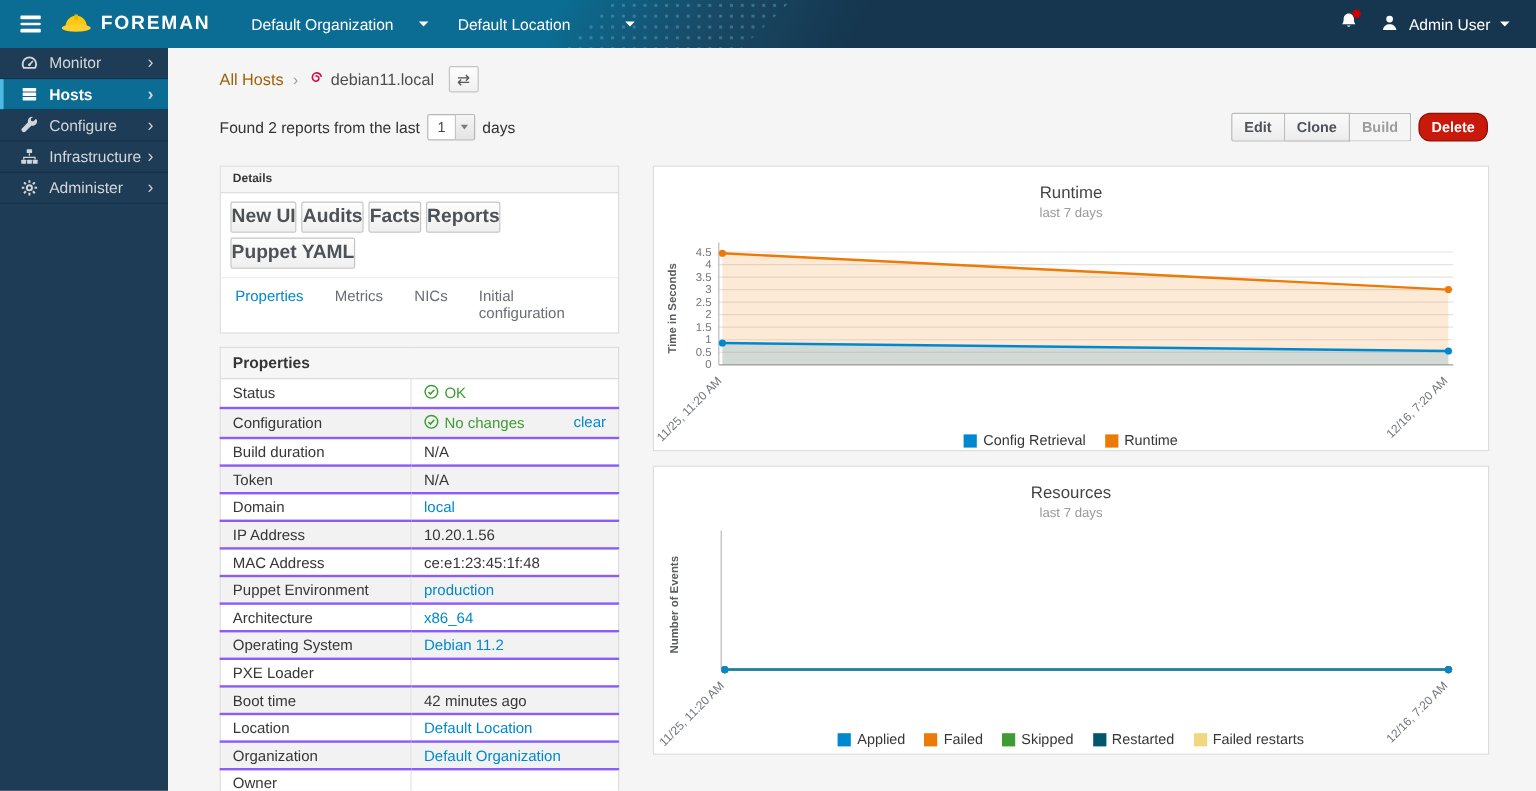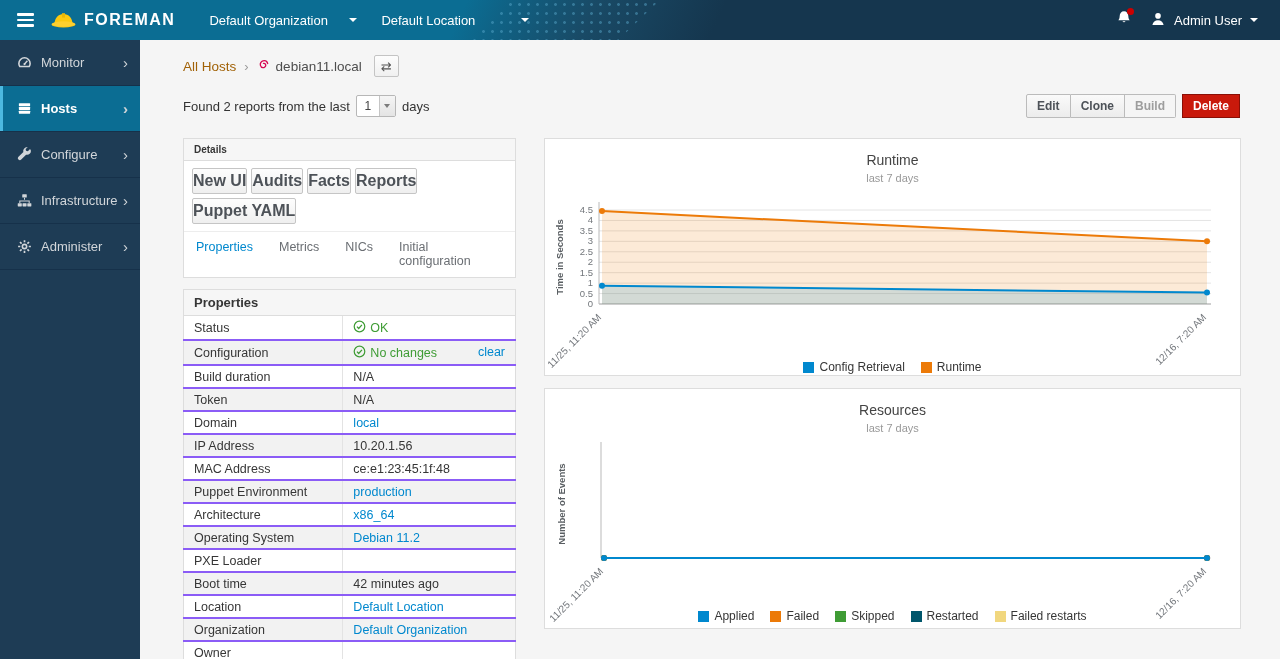--- a/index.html
+++ b/index.html
@@ -17,21 +17,21 @@
   .brand-name { font-weight:bold; font-size:16px; letter-spacing:1.5px; }
   .ctx-select { display:flex; align-items:center; justify-content:space-between; width:172px; font-size:13px; padding:0 12px; height:40px; cursor:pointer; }
   .caret { width:0; height:0; border-left:4px solid transparent; border-right:4px solid transparent; border-top:4.5px solid #fff; display:inline-block; }
   .masthead-right { margin-left:auto; display:flex; gap:18px; padding-right:22px; }
   .bell-wrap { position:relative; cursor:pointer; }
   .bell-dot { position:absolute; top:-2px; right:-2px; width:7px; height:7px; background:#cc0000; border-radius:50%; }
   .user-menu { display:flex; align-items:center; gap:8px; font-size:13px; cursor:pointer; }
 
   
   .sidebar { position:absolute; left:0; top:40px; bottom:0; width:140px; background:#1e3c55; }
-  .nav-item { display:flex; align-items:center; height:46px; padding:0 12px 0 17px; color:#d2d6da; font-size:13px; border-bottom:1px solid #16314a; cursor:pointer; position:relative; }
+  .nav-item { display:flex; align-items:center; height:26px; padding:0 12px 0 17px; color:#d2d6da; font-size:13px; border-bottom:1px solid #16314a; cursor:pointer; position:relative; }
   .nav-item .nav-icon { width:24px; display:flex; align-items:center; }
   .nav-item .nav-label { flex:1; }
   .nav-item .nav-chevron { font-size:15px; color:#cfd4d8; }
   .nav-item.active { background:#0b6d93; color:#fff; font-weight:bold; }
   .nav-item.active::before { content:""; position:absolute; left:0; top:0; bottom:0; width:3px; background:#4cb9e0; }
 
   
   .main { margin-left:140px; padding:15px 40px 0 43px; }
   .breadcrumb { display:flex; align-items:center; gap:8px; font-size:13.5px; margin-bottom:17px; }
   .breadcrumb a { color:#a16207; text-decoration:none; cursor:pointer; }
@@ -45,21 +45,21 @@
   .day-select .val { width:22px; text-align:center; font-size:12px; line-height:20px; color:#444; }
   .day-select .arrow { width:16px; background:linear-gradient(#f5f5f5,#e4e4e4); border-left:1px solid #c5c5c5; display:flex; align-items:center; justify-content:center; }
   .day-select .arrow .caret { border-top-color:#7b7b7b; border-left-width:3.5px; border-right-width:3.5px; }
   .action-btns { margin-left:auto; display:flex; align-items:center; gap:6px; }
   .btn-group { display:flex; }
   .btn { font-size:12px; font-weight:bold; color:#4d5258; padding:4px 10px; border:1px solid #bbb; background:linear-gradient(#fafafa,#ececec); cursor:pointer; }
   .btn-group .btn + .btn { border-left:none; }
   .btn-group .btn:first-child { border-radius:2px 0 0 2px; }
   .btn-group .btn:last-child { border-radius:0 2px 2px 0; }
   .btn.disabled { color:#9d9d9d; background:#f5f5f5; cursor:default; }
-  .btn.danger { background:#c9190b; border-color:#8a0f06; color:#fff; border-radius:0; }
+  .btn.danger { background:#c9190b; border-color:#8a0f06; color:#fff; border-radius:10px; }
 
   .panels { display:flex; gap:28px; align-items:flex-start; }
 
   
   .left-col { width:333px; flex:none; }
   .panel { background:#fff; border:1px solid #ddd; }
   .panel-heading { padding:5px 10px; background:#f6f6f6; border-bottom:1px solid #ddd; font-size:10px; font-weight:bold; color:#363636; }
   .detail-btns { padding:7px 8px; display:flex; gap:4px; flex-wrap:wrap; }
   .sm-btn { font-size:16px; font-weight:bold; color:#4d5258; padding:3px 0; border:1px solid #c5c5c5; border-radius:2px; background:linear-gradient(#fdfdfd,#efefef); cursor:pointer; }
   .tabs { display:flex; gap:26px; padding:8px 12px 9px; border-top:1px solid #ededed; }

